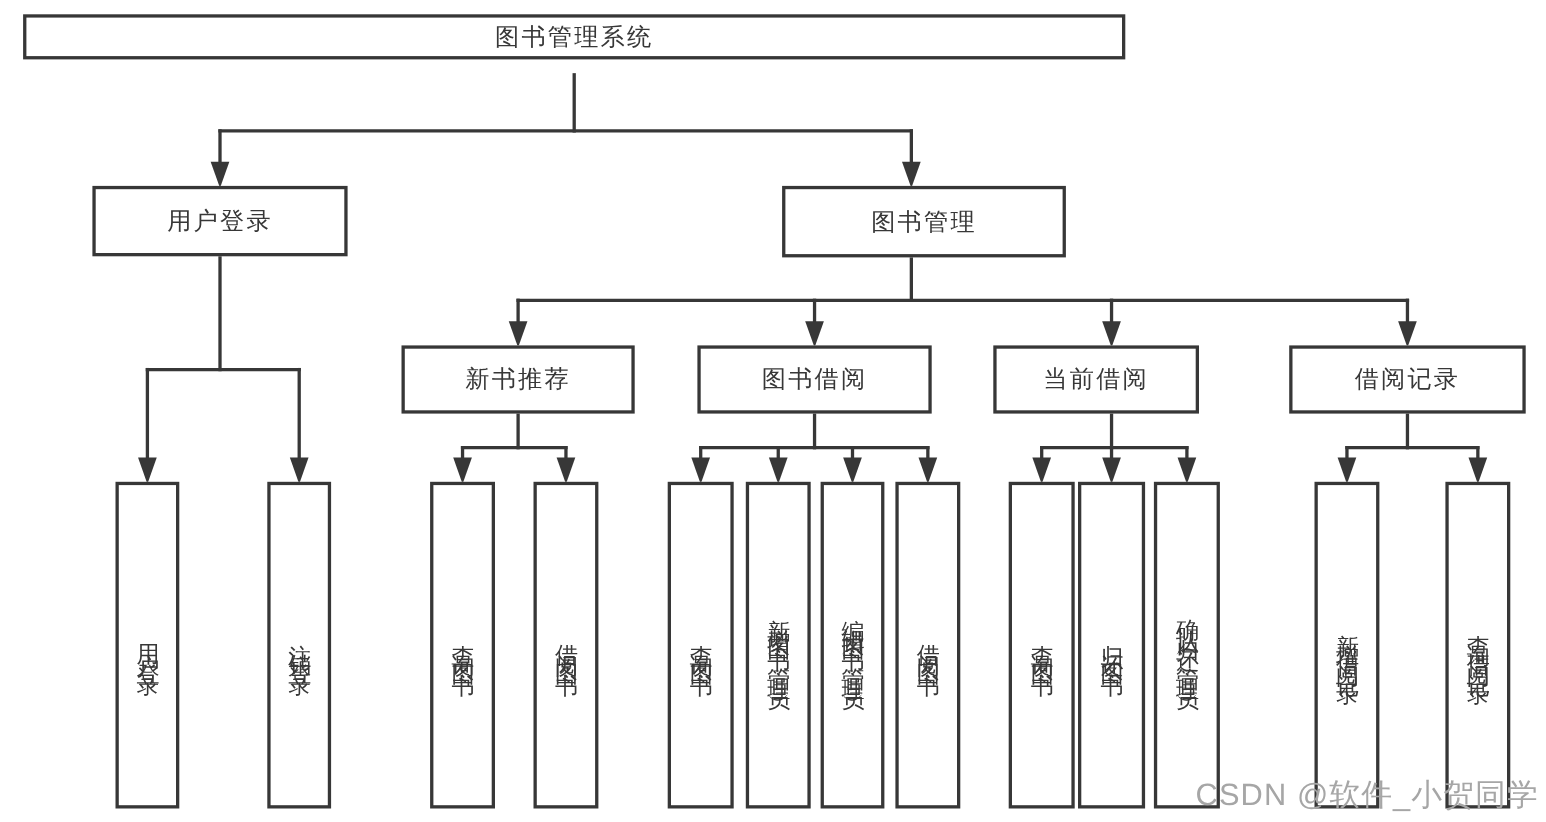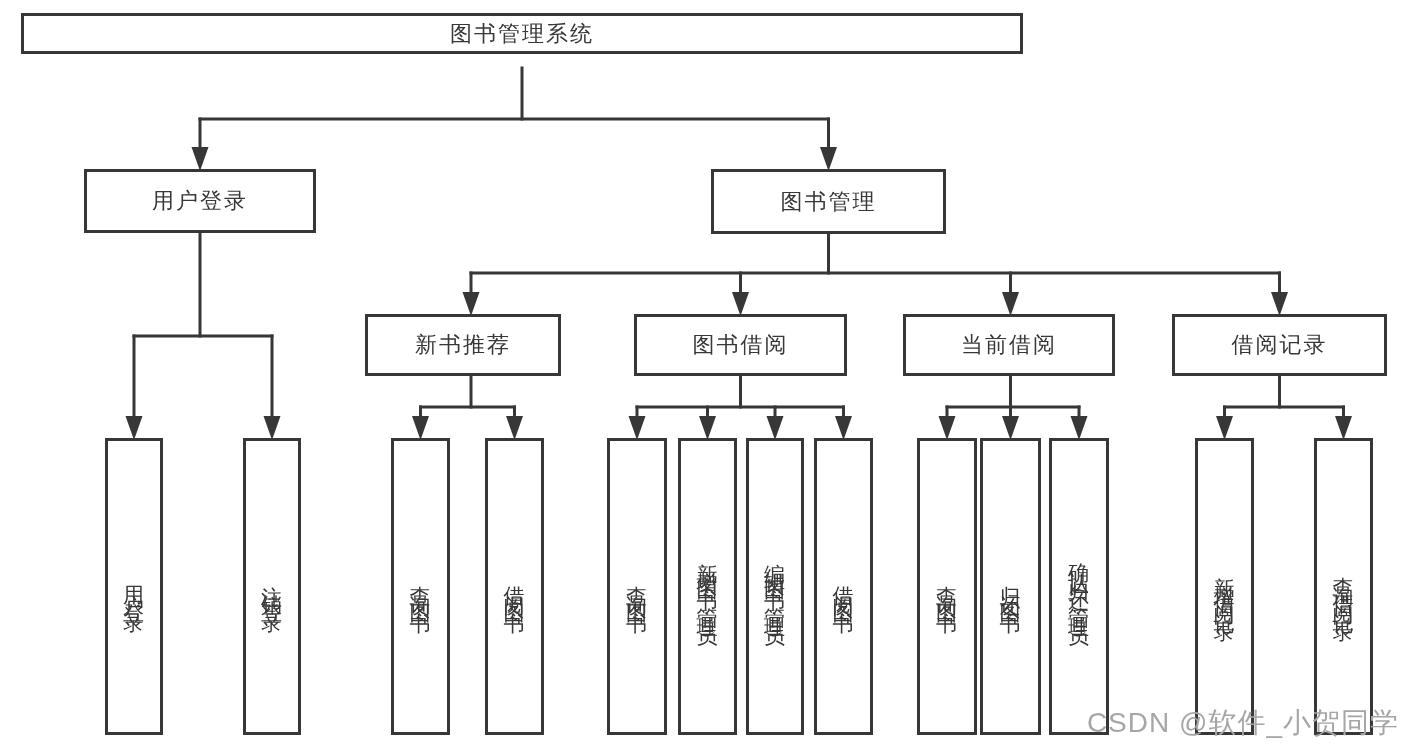--- a/index.html
+++ b/index.html
@@ -82,30 +82,30 @@
       <line x1="1343.5" y1="407" x2="1343.5" y2="428" stroke="#373737" stroke-width="3" stroke-linecap="square"></line>
       <polygon points="1335,416 1352,416 1343.5,440" fill="#373737"></polygon>
     </svg>
 
   <div class="node h" id="n-root" style="left: 21px; top: 13px; width: 1002px; height: 41px;">
     <span class="lbl">图书管理系统</span>
   </div>
   <div class="node h" id="n-user_login_group" style="left: 84px; top: 169px; width: 232px; height: 64px;">
     <span class="lbl">用户登录</span>
   </div>
-  <div class="node h" id="n-book_mgmt_group" style="left: 711px; top: 169px; width: 235px; height: 65px;">
+  <div class="node h" id="n-book_mgmt_group" style="left: 711px; top: 169px; width: 258px; height: 65px;">
     <span class="lbl">图书管理</span>
   </div>
-  <div class="node h" id="n-new_book_group" style="left: 365px; top: 314px; width: 196px; height: 62px;">
+  <div class="node h" id="n-new_book_group" style="left: 365px; top: 314px; width: 212px; height: 62px;">
     <span class="lbl">新书推荐</span>
   </div>
   <div class="node h" id="n-borrow_group" style="left: 634px; top: 314px; width: 213px; height: 62px;">
     <span class="lbl">图书借阅</span>
   </div>
-  <div class="node h" id="n-current_group" style="left: 903px; top: 314px; width: 212px; height: 62px; justify-content: center;">
+  <div class="node h" id="n-current_group" style="left: 903px; top: 314px; width: 187px; height: 62px; justify-content: center;">
     <span class="lbl">当前借阅</span>
   </div>
   <div class="node h" id="n-records_group" style="left: 1172px; top: 314px; width: 215px; height: 62px;">
     <span class="lbl">借阅记录</span>
   </div>
 
   <div class="node v" id="n-login" style="left: 105px; top: 438px; width: 58px; height: 297px;">
     <span class="lbl">用户登录</span>
   </div>
   <div class="node v" id="n-logout" style="left: 243px; top: 438px; width: 58px; height: 297px;">

